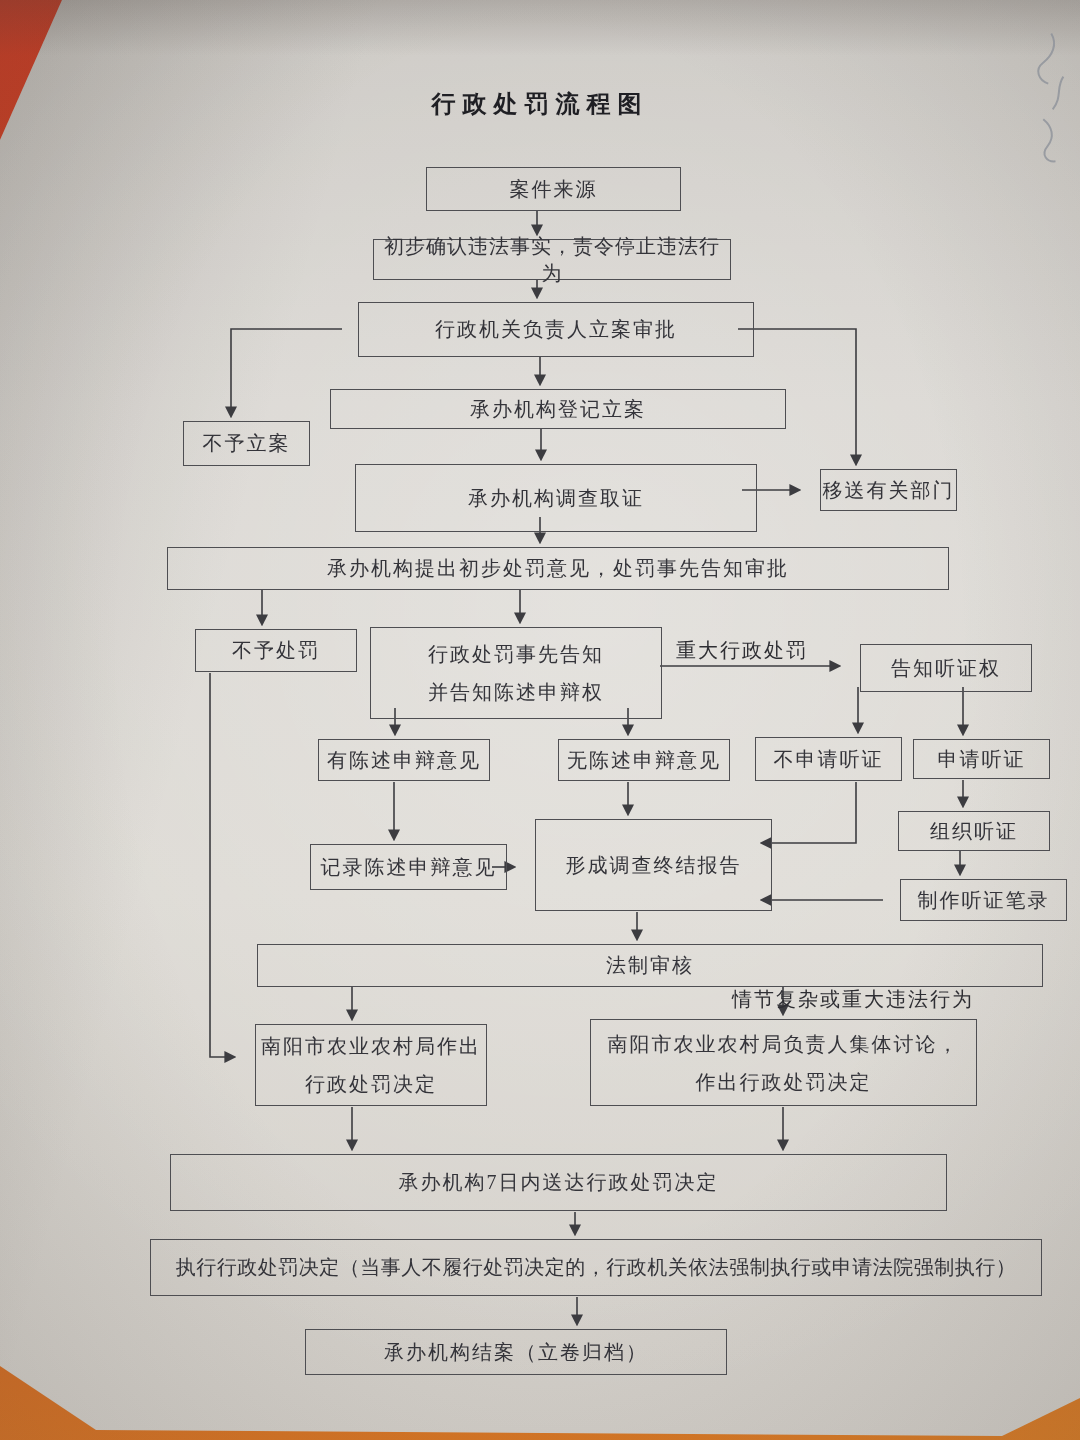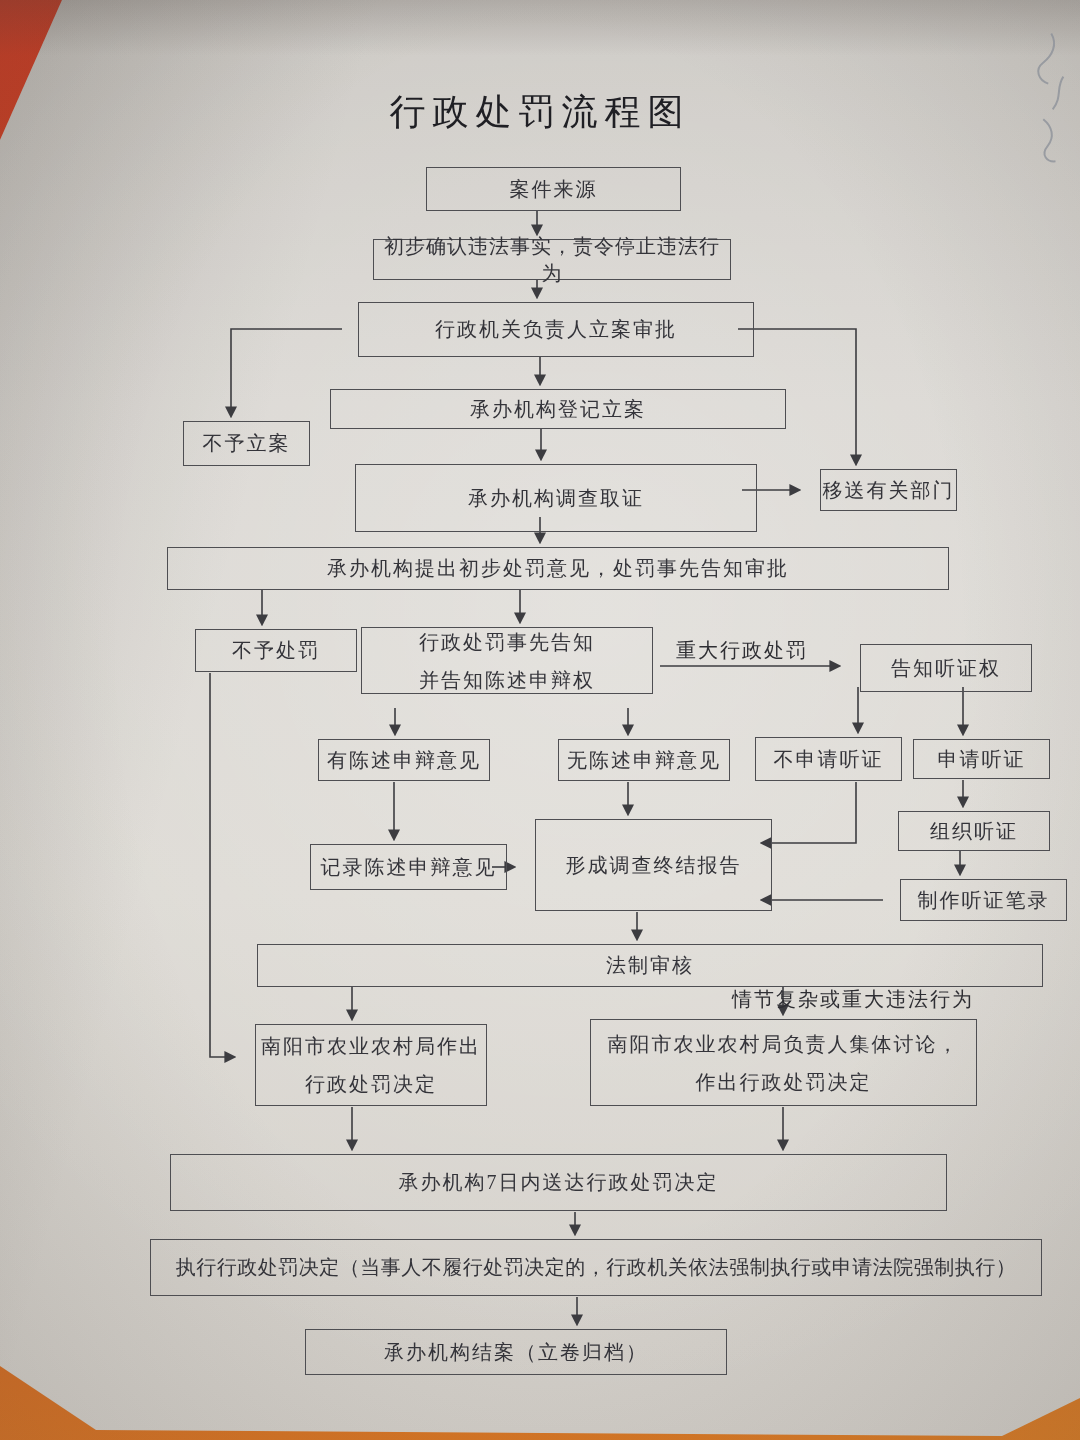--- a/index.html
+++ b/index.html
@@ -20,21 +20,21 @@
   .shade-top {
     position:absolute; top:0; left:0; right:0; height:56px; pointer-events:none;
     background: linear-gradient(180deg, rgba(70,60,55,.22), transparent);
   }
   .vignette {
     position:absolute; inset:0; pointer-events:none;
     background: radial-gradient(ellipse at 50% 45%, transparent 55%, rgba(80,75,70,.16) 100%);
   }
   .title {
     position:absolute; top:88px; left:0; width:100%; text-align:center;
-    font-size:36px; font-weight:400; letter-spacing:7px; color:#1f1f24; z-index:4;
+    font-size:24px; font-weight:700; letter-spacing:7px; color:#1f1f24; z-index:4;
   }
   .node {
     position:absolute; border:1px solid #4e4e52; color:#34343a;
     display:flex; align-items:center; justify-content:center; text-align:center;
     font-size:20px; letter-spacing:2px; z-index:3; line-height:1.35;margin-left:16px;
   }
   .node.two-line { flex-direction:column; justify-content:center; }
   .node.two-line span { display:block; line-height:38px; }
   .node.tight { letter-spacing:0.5px; }
   .edge-label {
@@ -110,21 +110,21 @@
 <div class="node" style="left:314px; top:389px; width:456px; height:40px;">承办机构登记立案</div>
 
 <div class="node" style="left:339px; top:464px; width:402px; height:68px;">承办机构调查取证</div>
 
 <div class="node" style="left:804px; top:469px; width:137px; height:42px;">移送有关部门</div>
 
 <div class="node" style="left:151px; top:547px; width:782px; height:43px;">承办机构提出初步处罚意见，处罚事先告知审批</div>
 
 <div class="node" style="left:179px; top:629px; width:162px; height:43px;">不予处罚</div>
 
-<div class="node two-line" style="left:345px; top:627px; width:292px; height:67px;">
+<div class="node two-line" style="left:354px; top:627px; width:292px; height:92px;">
   <span>行政处罚事先告知</span>
   <span>并告知陈述申辩权</span>
 </div>
 
 <div class="node" style="left:844px; top:644px; width:172px; height:48px;">告知听证权</div>
 
 <div class="node" style="left:302px; top:739px; width:172px; height:42px;">有陈述申辩意见</div>
 
 <div class="node" style="left:542px; top:739px; width:172px; height:42px;">无陈述申辩意见</div>
 

